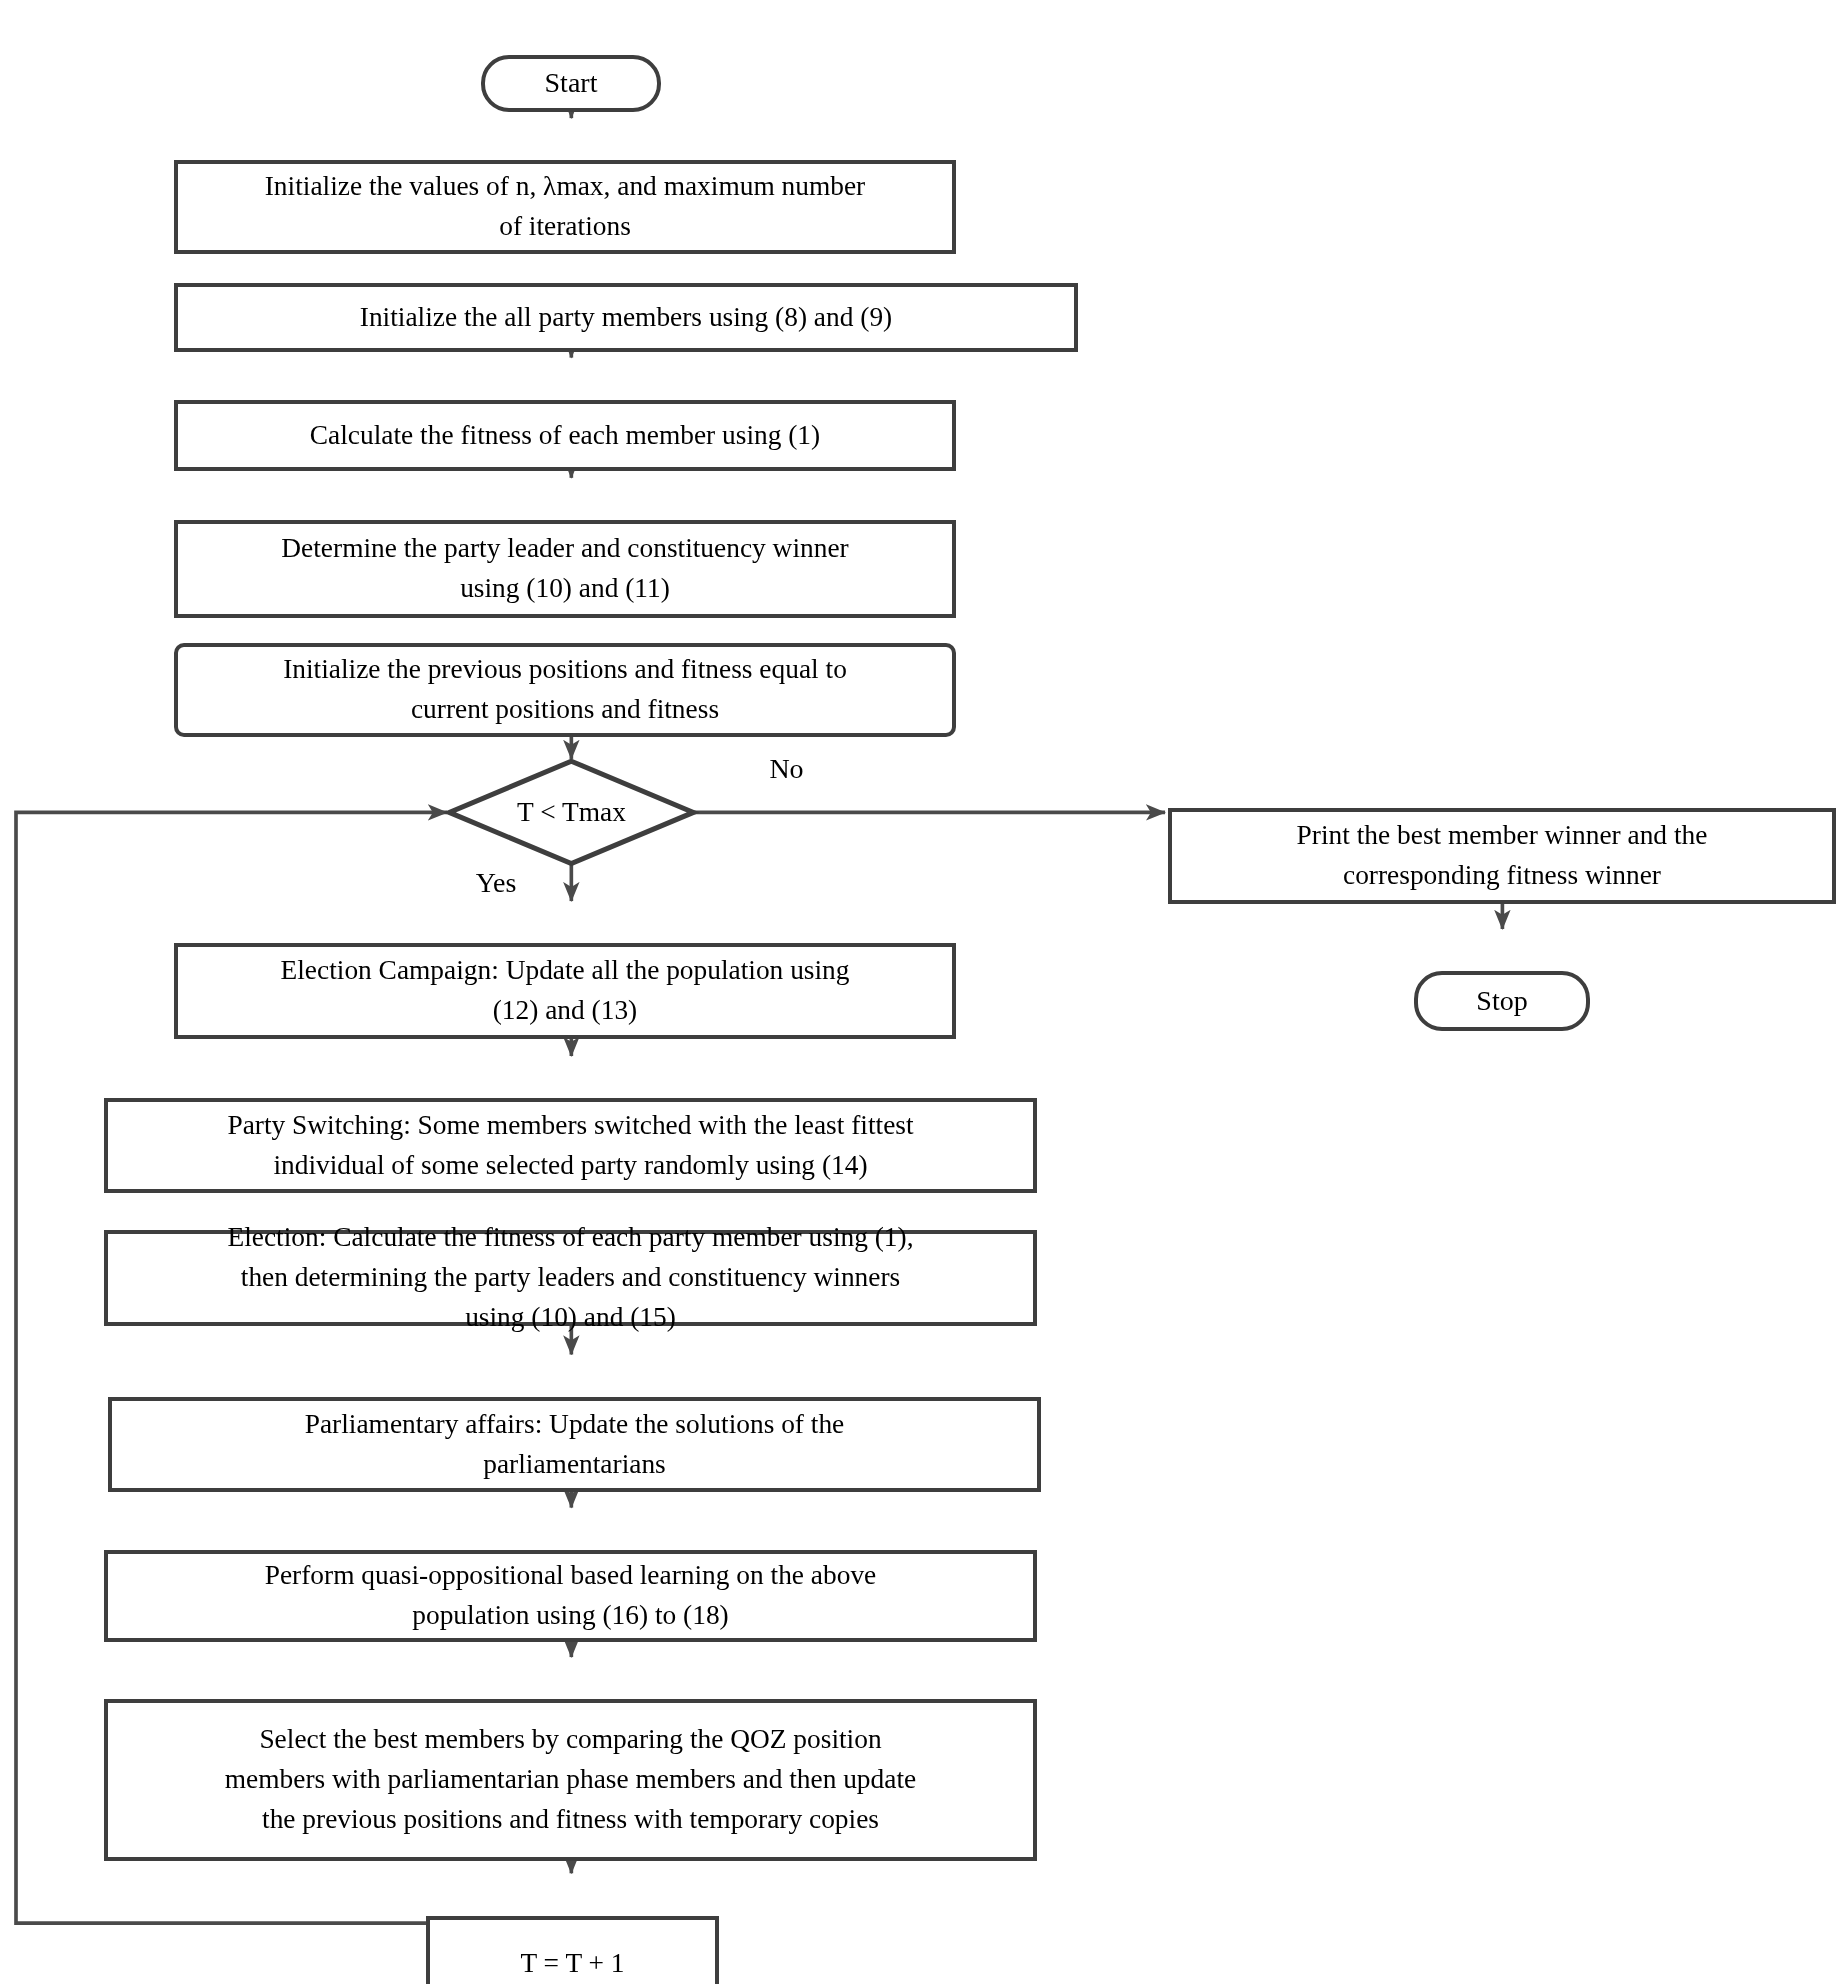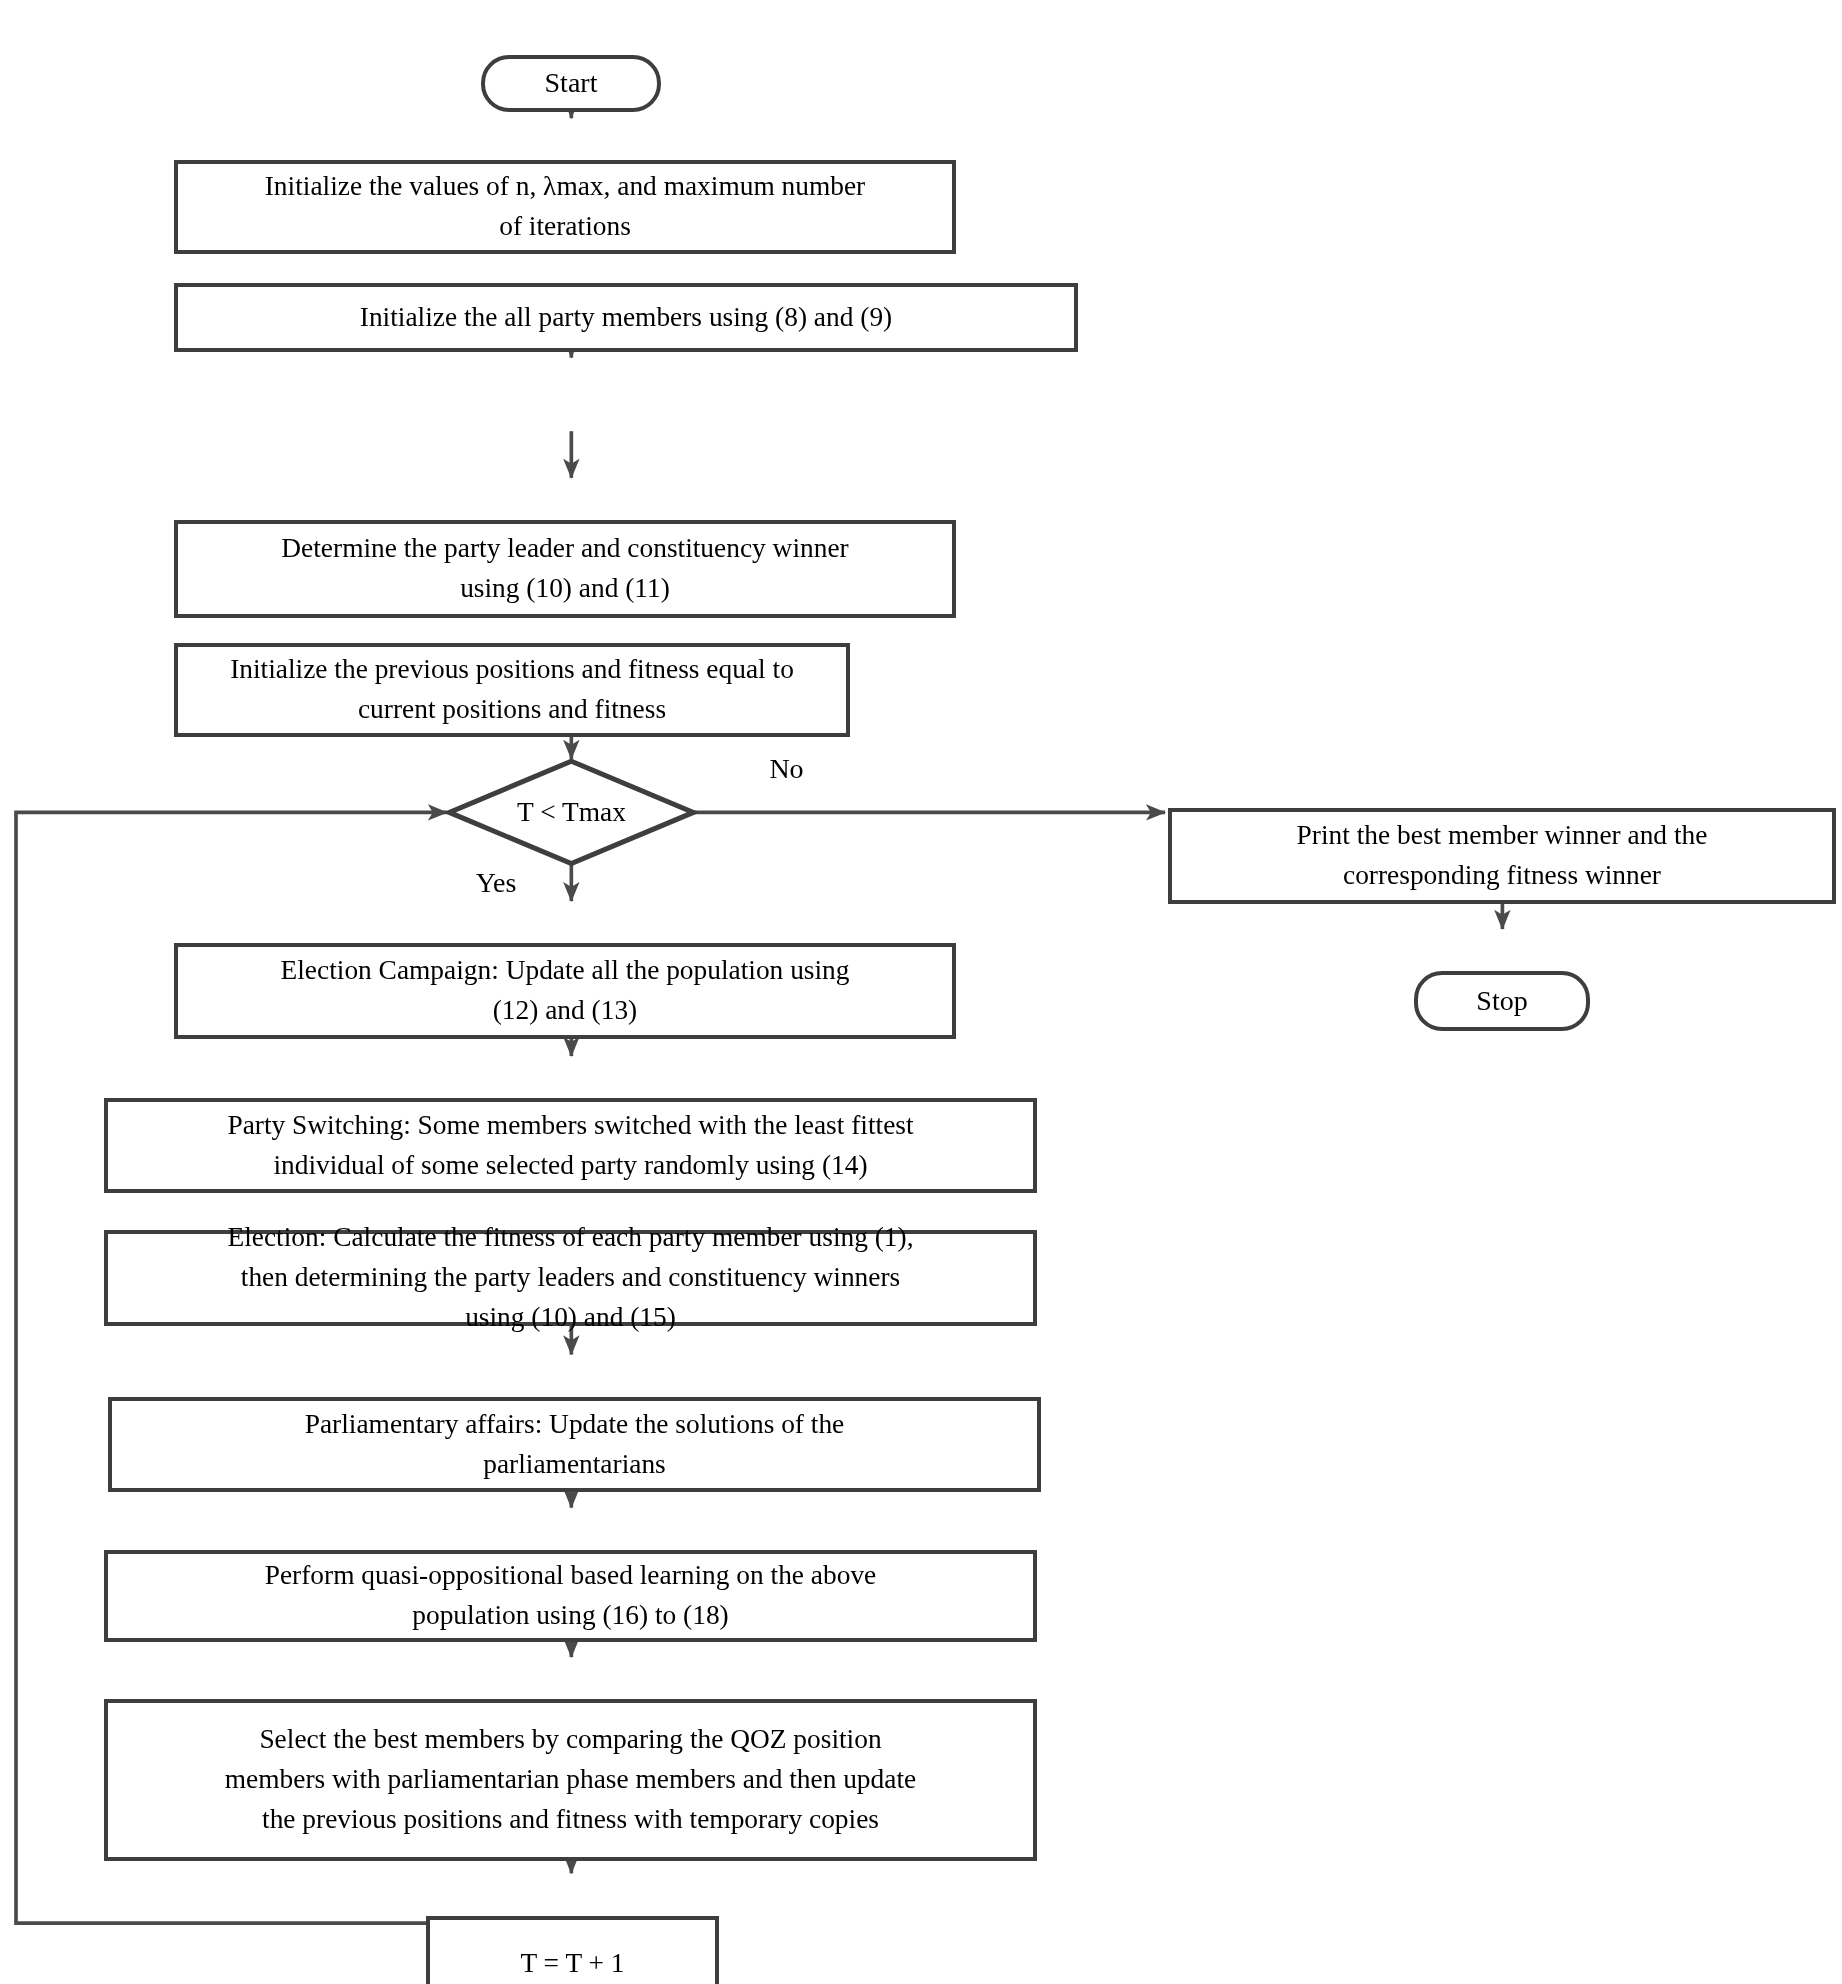--- a/index.html
+++ b/index.html
@@ -90,25 +90,26 @@
     <polygon points="1250,1665 1517,1777 1250,1889 983,1777" fill="#ffffff" stroke="#3e3e3e" stroke-width="11"></polygon>
   </svg>
 
   <div class="node terminator" style="left:481px;top:14.6px;width:180px;height:57px;">Start</div>
 
   <div class="node" style="left:174px;top:120px;width:782px;height:94px;">Initialize the values of n, λmax, and maximum number
 of iterations</div>
 
   <div class="node" style="left:174px;top:243px;width:904px;height:69px;">Initialize the all party members using (8) and (9)</div>
 
+  <div class="node" style="left:174px;top:360px;width:782px;height:71px;">Calculate the fitness of each member using (1)</div>
 
   <div class="node" style="left:174px;top:480px;width:782px;height:98px;">Determine the party leader and constituency winner
 using (10) and (11)</div>
 
-  <div class="node" style="left:174px;top:603px;width:676px;height:94px;">Initialize the previous positions and fitness equal to
+  <div class="node" style="left:174px;top:603px;width:782px;height:94px;border-radius:10px;">Initialize the previous positions and fitness equal to
 current positions and fitness</div>
 
   <div class="diamond-label" style="left:471px;top:794px;width:201px;height:37px;">T &lt; Tmax</div>
 
   <div class="floating-label" style="left:750px;top:753px;width:73px;height:32px;">No</div>
 
   <div class="floating-label" style="left:457px;top:867px;width:78px;height:32px;">Yes</div>
 
   <div class="node" style="left:1168px;top:768px;width:668px;height:96px;">Print the best member winner and the
 corresponding fitness winner</div>

